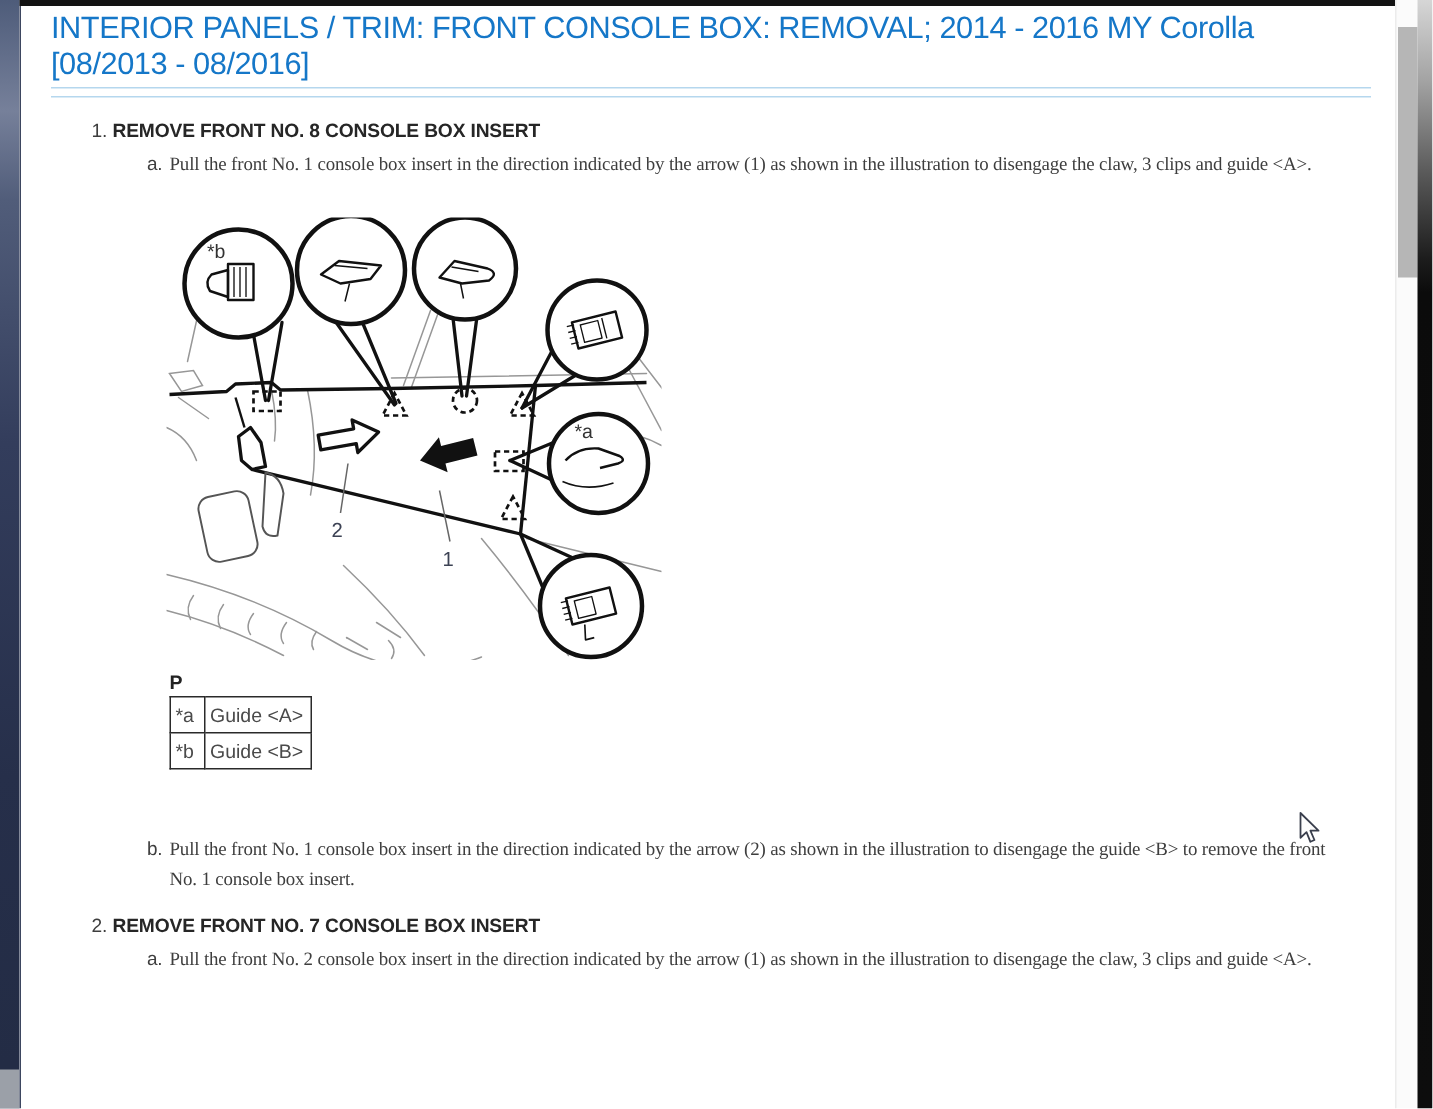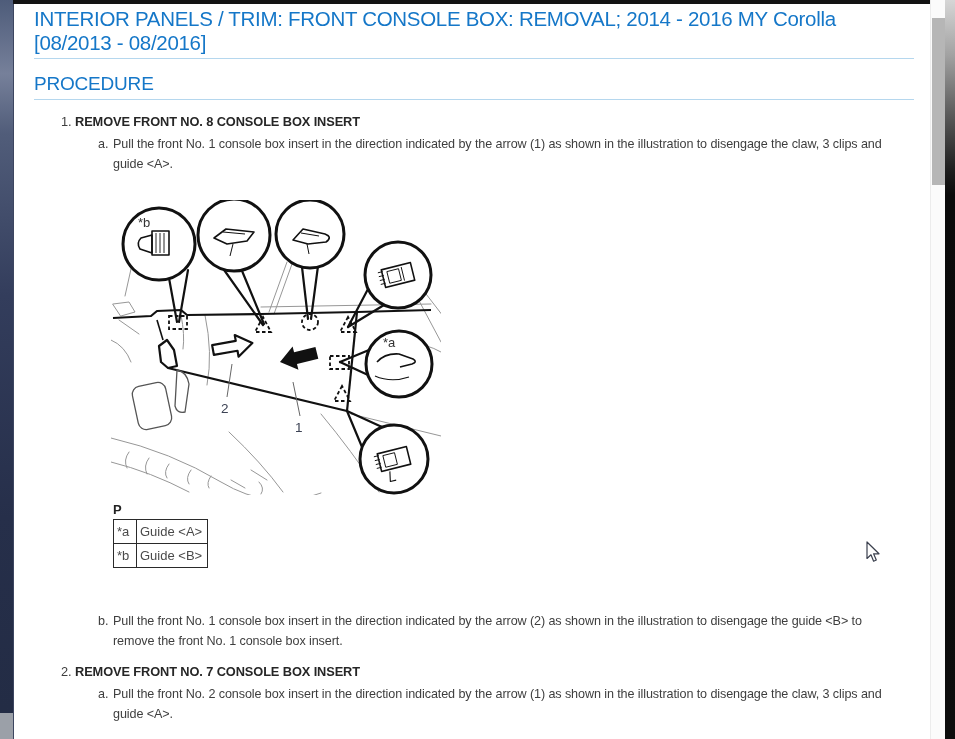--- a/index.html
+++ b/index.html
@@ -30,21 +30,21 @@
   h2.procedure{margin:15px 0 0 0;font-size:19px;line-height:20px;font-weight:400;
     color:#1577c8;letter-spacing:-0.2px;}
   .rule2{margin-top:5px;}
 
   .step-heading{display:flex;margin:13px 0 0 27px;font-weight:700;font-size:12.8px;
     line-height:17px;color:#262626;letter-spacing:-0.1px;}
   .step-heading .num{width:14px;flex:none;font-weight:400;color:#3e3e3e;}
   .substep{display:flex;margin:4px 0 0 64px;font-size:12.6px;line-height:20px;
     color:#3e3e3e;letter-spacing:-0.1px;}
   .substep .letter{width:15px;flex:none;}
-  .substep .text{width:782px;}
+  .substep .text{width:782px;font-family:Liberation Serif, serif;}
   .substep-b{margin-top:43px;}
   .step2{margin-top:12px;}
 
   .figure{position:relative;margin:26px 0 0 77px;width:330px;height:295px;}
   .fig-caption{margin:8px 0 0 79px;font-size:13px;line-height:14px;font-weight:700;color:#222;}
   table.legend{border-collapse:collapse;margin:2px 0 0 79px;font-size:13px;color:#4a4a4a;}
   table.legend td{border:1.5px solid #2a2a2a;height:23px;padding:0 5px 0 3px;background:#fff;}
   table.legend td.k{width:14px;}
   table.legend td.v{min-width:60px;}
 
@@ -54,21 +54,20 @@
 <body>
 
 <div class="screen">
 
   <div class="left-strip"></div>
   <div class="left-strip-bottom"></div>
 
   <div class="content">
     <h1 class="title">INTERIOR PANELS / TRIM: FRONT CONSOLE BOX: REMOVAL; 2014 - 2016 MY Corolla [08/2013 - 08/2016]</h1>
     <div class="rule"></div>
-    <h2 class="procedure">PROCEDURE</h2>
     <div class="rule rule2"></div>
 
     <div class="step-heading">
       <span class="num">1.</span>
       <span>REMOVE FRONT NO. 8 CONSOLE BOX INSERT</span>
     </div>
 
     <div class="substep">
       <span class="letter">a.</span>
       <div class="text">Pull the front No. 1 console box insert in the direction indicated by the arrow (1) as shown in the illustration to disengage the claw, 3 clips and guide &lt;A&gt;.</div>

